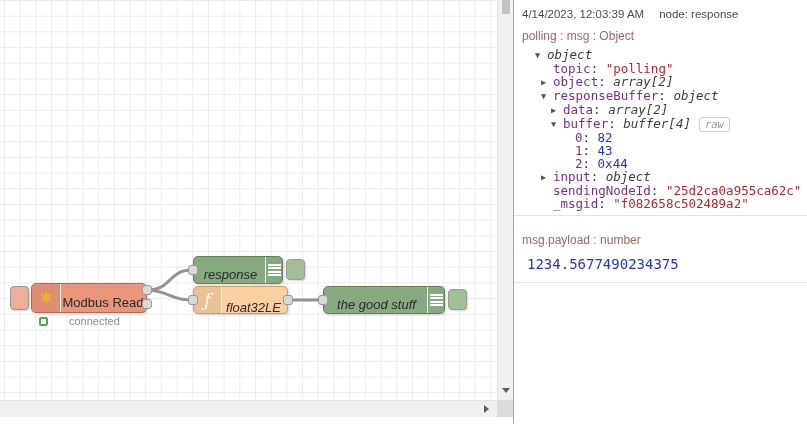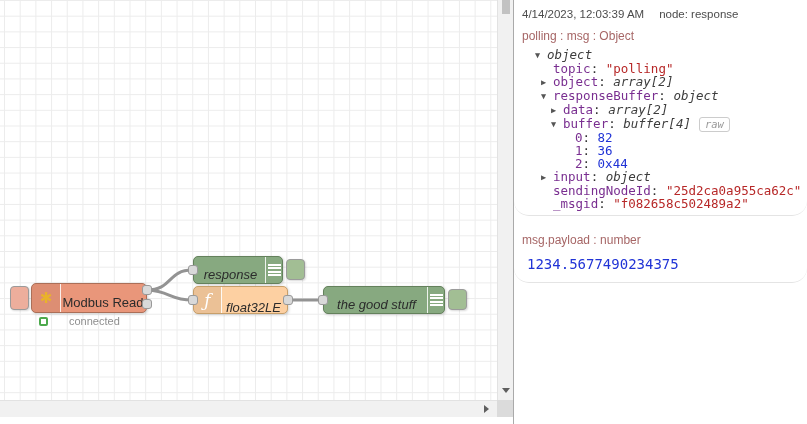--- a/index.html
+++ b/index.html
@@ -61,21 +61,21 @@
   #vthumb { position:absolute; left:4px; top:0; width:8px; height:14px; background:#c2c2c2; }
   .arr { position:absolute; width:0; height:0; }
   #varr { left:4px; top:388px; border-left:4.5px solid transparent; border-right:4.5px solid transparent; border-top:5px solid #5f5f5f; }
   #hscroll { position:absolute; left:0; top:400px; width:497px; height:17px; background:#f1f1f1; border-top:1px solid #e2e2e2; }
   #harr { left:484px; top:4px; border-top:4.5px solid transparent; border-bottom:4.5px solid transparent; border-left:5px solid #5f5f5f; }
   #corner { position:absolute; left:497px; top:400px; width:16px; height:17px; background:#dbdbdb; }
 
   
   #debug { position:absolute; left:513px; top:0; width:294px; height:424px; background:#fff;
            border-left:1px solid #aaa; overflow:hidden; }
-  .msg { padding:8px 24px 5px 8px; border-bottom:1px solid #e4e4e4;border-radius:15px; }
+  .msg { padding:8px 24px 5px 8px; border-bottom:1px solid #e4e4e4; }
   .meta { font-size:11.5px; color:#4c4c4c; }
   .meta .nodelbl { margin-left:15px; }
   .path { margin-top:9px; font-size:12px; color:#a66666; }
   .tree { margin-top:5px; font-family:"DejaVu Sans Mono", monospace; font-size:12.5px; color:#333; }
   .trow { line-height:13px; white-space:nowrap; }
   .lv0 { padding-left:25px; } .lv1 { padding-left:31px; }
   .lv2 { padding-left:41px; } .lv3 { padding-left:53px; }
   .arrow { display:inline-block; width:12px; margin-left:-12px; font-size:8.5px; color:#555; vertical-align:1px; }
   .tkey { color:#792e90; }
   .tval.string { color:#b72828; }
@@ -157,21 +157,21 @@
       </div>
       <div class="path">polling : msg : Object</div>
       <div class="tree">
         <div class="trow lv0"><span class="arrow">▼</span><span class="tval type">object</span></div>
         <div class="trow lv1"><span class="arrow"></span><span class="tkey">topic</span><span>: </span><span class="tval string">"polling"</span></div>
         <div class="trow lv1"><span class="arrow">▶</span><span class="tkey">object</span><span>: </span><span class="tval type">array[2]</span></div>
         <div class="trow lv1"><span class="arrow">▼</span><span class="tkey">responseBuffer</span><span>: </span><span class="tval type">object</span></div>
         <div class="trow lv2"><span class="arrow">▶</span><span class="tkey">data</span><span>: </span><span class="tval type">array[2]</span></div>
         <div class="trow lv2"><span class="arrow">▼</span><span class="tkey">buffer</span><span>: </span><span class="tval type">buffer[4]</span><span class="raw-btn">raw</span></div>
         <div class="trow lv3"><span class="arrow"></span><span class="tkey">0</span><span>: </span><span class="tval number">82</span></div>
-        <div class="trow lv3"><span class="arrow"></span><span class="tkey">1</span><span>: </span><span class="tval number">36</span></div>
+        <div class="trow lv3"><span class="arrow"></span><span class="tkey">1</span><span>: </span><span class="tval number">43</span></div>
         <div class="trow lv3"><span class="arrow"></span><span class="tkey">2</span><span>: </span><span class="tval number">0x44</span></div>
         <div class="trow lv1"><span class="arrow">▶</span><span class="tkey">input</span><span>: </span><span class="tval type">object</span></div>
         <div class="trow lv1"><span class="arrow"></span><span class="tkey">sendingNodeId</span><span>: </span><span class="tval string">"25d2ca0a955ca62c"</span></div>
         <div class="trow lv1"><span class="arrow"></span><span class="tkey">_msgid</span><span>: </span><span class="tval string">"f082658c502489a2"</span></div>
       </div>
     </div>
 
     <div class="msg">
       <div class="path">msg.payload : number</div>
       <div class="payload-value">1234.5677490234375</div>

